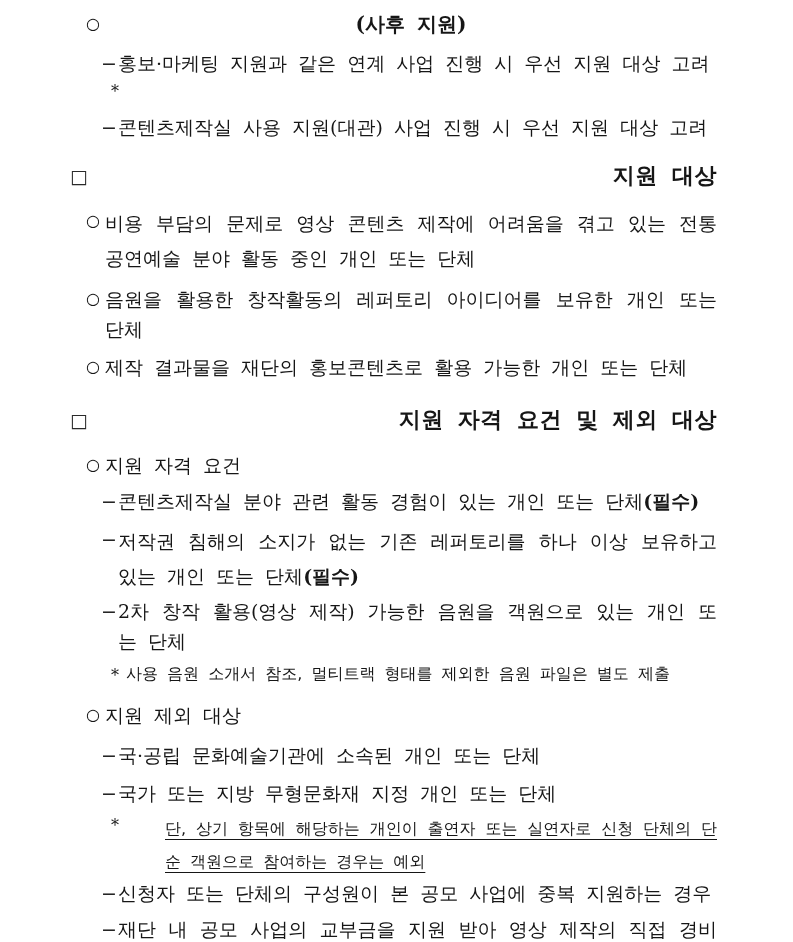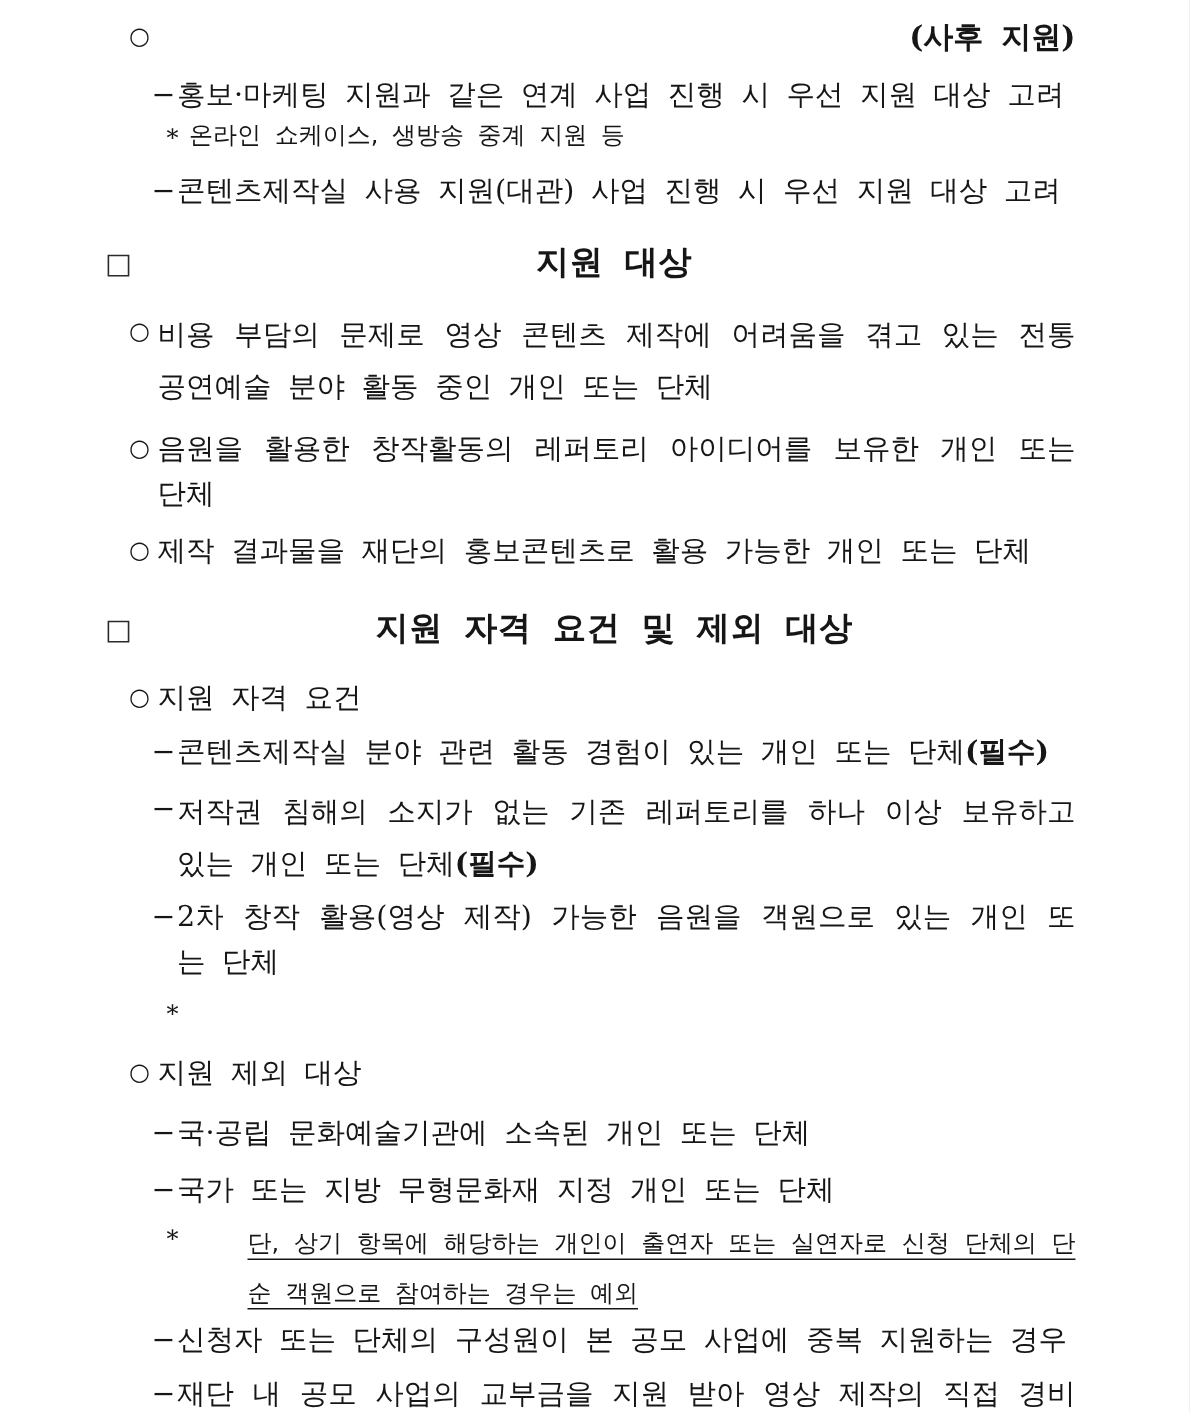--- a/index.html
+++ b/index.html
@@ -27,24 +27,24 @@
   .lvl-star { padding-left: 41px; }
   .lvl-star .marker { width: 15px; font-size: 16px; line-height: 24px; padding-top: 2px; }
 
   
   .heading {
     display: flex; align-items: flex-start;
     font-family: "DejaVu Sans", "Liberation Sans", sans-serif;
     font-weight: 700; font-size: 22px; line-height: 32px; letter-spacing: 0.5px;
   }
   .heading .marker { width: 32px; font-weight: 400; font-size: 19px; color: #2a2a2a; line-height: 32px; }
-  .heading .text { text-align: center; word-spacing: 6px; line-height: 32px; }
+  .heading .text { text-align: right; word-spacing: 6px; line-height: 32px; }
 
   
-  .title-item .text { font-weight: 700; font-size: 20px; text-align: right; line-height: 32px; }
+  .title-item .text { font-weight: 700; font-size: 20px; text-align: center; line-height: 32px; }
   .title-item .marker { line-height: 32px; }
 
   
   .note .text {
     font-family: "DejaVu Sans", "Liberation Sans", sans-serif;
     font-size: 16px; line-height: 24px; word-spacing: 4px;
   }
   .note.multi .text { line-height: 33px; }
   .underline .text { text-decoration: underline; text-underline-offset: 5px; text-decoration-thickness: 1px; margin-left: 39px; }
 
@@ -75,21 +75,20 @@
     <div class="item lvl-o title-item mt0">
       <span class="marker">○</span>
       <div class="text">(사후 지원)</div>
     </div>
     <div class="item lvl-dash mt8">
       <span class="marker">−</span>
       <div class="text">홍보·마케팅 지원과 같은 연계 사업 진행 시 우선 지원 대상 고려</div>
     </div>
     <div class="item lvl-star note mt0">
       <span class="marker">*</span>
-      <div class="text">온라인 쇼케이스, 생방송 중계 지원 등</div>
     </div>
     <div class="item lvl-dash mt8">
       <span class="marker">−</span>
       <div class="text">콘텐츠제작실 사용 지원(대관) 사업 진행 시 우선 지원 대상 고려</div>
     </div>
   </section>
 
   <section>
     <div class="item heading mt18">
       <span class="marker">□</span>
@@ -126,20 +125,21 @@
     <div class="item lvl-dash lh35 mt8">
       <span class="marker">−</span>
       <div class="text"><span>저작권 침해의 소지가 없는 기존 레퍼토리를 하나 이상 보유하고 있는 개인 또는 단체</span><span class="bold-suffix">(필수)</span></div>
     </div>
     <div class="item lvl-dash mt2">
       <span class="marker">−</span>
       <div class="text">2차 창작 활용(영상 제작) 가능한 음원을 객원으로 있는 개인 또는 단체</div>
     </div>
     <div class="item lvl-star note mt6">
       <span class="marker">*</span>
+      <div class="text">사용 음원 소개서 참조, 멀티트랙 형태를 제외한 음원 파일은 별도 제출</div>
     </div>
 
     <div class="item lvl-o mt12">
       <span class="marker">○</span>
       <div class="text">지원 제외 대상</div>
     </div>
     <div class="item lvl-dash mt10">
       <span class="marker">−</span>
       <div class="text">국·공립 문화예술기관에 소속된 개인 또는 단체</div>
     </div>

